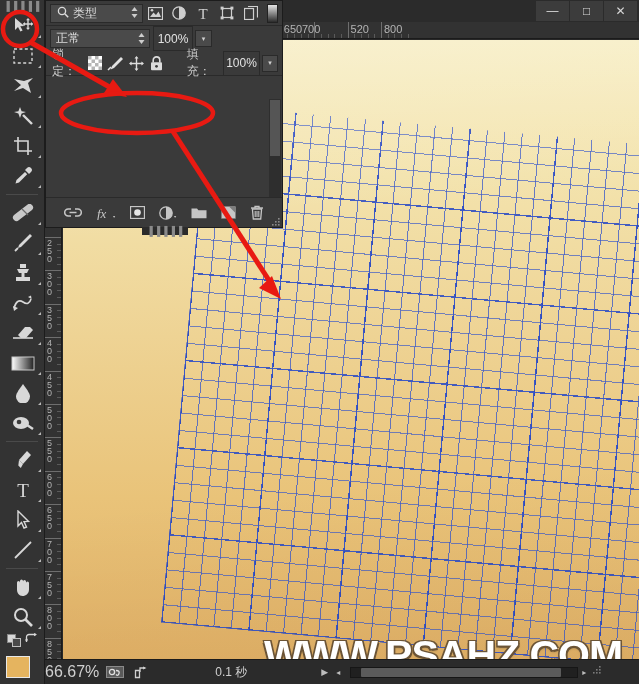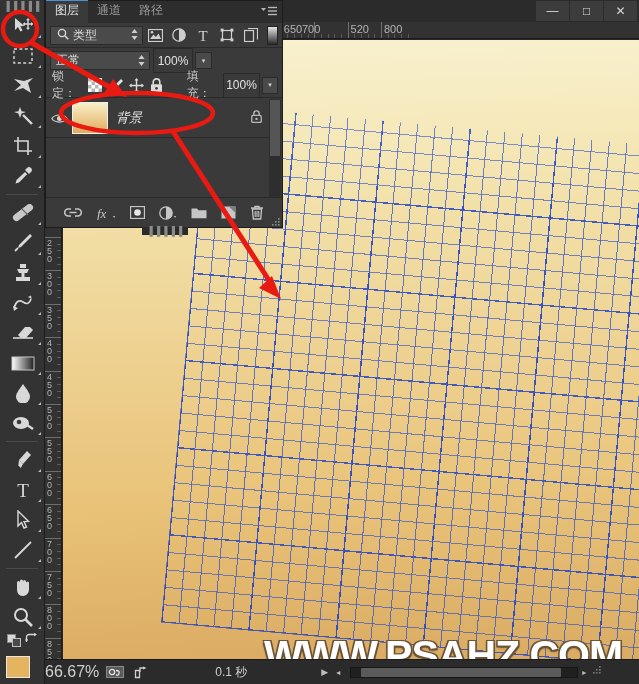--- a/index.html
+++ b/index.html
@@ -539,35 +539,20 @@
     </div>
 
     <div id="color-swatches">
       <div id="bg-swatch"></div>
       <div id="fg-swatch"></div>
     </div>
 
   </div>
 
   <div id="panel">
-    <div id="panel-tabs">
-      <div class="ptab active">图层</div>
-      <div class="ptab">通道</div>
-      <div class="ptab">路径</div>
-      <div id="panel-menu">
-        <svg width="16" height="11" viewBox="0 0 16 11">
-            <path d="M0 2 l5 0 l-2.5 3 z" fill="#b8b8b8"></path>
-            <g stroke="#b8b8b8" stroke-width="1.4">
-              <path d="M7 1.5 h9"></path>
-              <path d="M7 5 h9"></path>
-              <path d="M7 8.5 h9"></path>
-            </g>
-          </svg>
-      </div>
-    </div>
 
     <div id="filter-row">
       <div id="kind-select">
         <span class="mag">
           <svg width="12" height="12" viewBox="0 0 12 12">
               <circle cx="5" cy="5" r="3.6" fill="none" stroke="#dcdcdc" stroke-width="1.3"></circle>
               <path d="M7.8 7.8 L11.2 11.2" stroke="#dcdcdc" stroke-width="1.5"></path>
             </svg>
         </span>
         <span>类型</span>
@@ -665,37 +650,20 @@
             <rect x="1" y="6.3" width="11" height="8" rx="1" fill="#dcdcdc"></rect>
             <circle cx="6.5" cy="10.3" r="1.4" fill="#3a3a3a"></circle>
           </svg>
       </div>
       <span class="lbl" style="margin-left:20px;">填充：</span>
       <div class="numbox">100%</div>
       <div class="spin">▾</div>
     </div>
 
     <div id="layer-list">
-      <div class="layer-row">
-        <div class="eye">
-          <svg width="17" height="11" viewBox="0 0 17 11">
-              <path d="M0.8 5.5 C4 0.8 13 0.8 16.2 5.5 C13 10.2 4 10.2 0.8 5.5 z" fill="none" stroke="#d5d5d5" stroke-width="1.2"></path>
-              <circle cx="8.5" cy="5.5" r="2.5" fill="#d5d5d5"></circle>
-            </svg>
-        </div>
-        <div class="thumb grad"></div>
-        <span class="layer-name" style="font-style:italic;">背景</span>
-        <span class="layer-lock">
-          <svg width="11" height="13" viewBox="0 0 11 13">
-              <path d="M2.8 5.5 V3.6 a2.7 2.7 0 0 1 5.4 0 V5.5" fill="none" stroke="#b9b9b9" stroke-width="1.4"></path>
-              <rect x="0.8" y="5.4" width="9.4" height="7" rx="1" fill="none" stroke="#b9b9b9" stroke-width="1.3"></rect>
-              <circle cx="5.5" cy="8.9" r="1.2" fill="#b9b9b9"></circle>
-            </svg>
-        </span>
-      </div>
     </div>
 
     <div id="panel-scroll">
       <div id="panel-scroll-thumb"></div>
     </div>
 
     <div id="panel-bottom">
       <span class="pb-ic">
         <svg width="18" height="11" viewBox="0 0 18 11">
             <path d="M7 2 H4.2 a3.5 3.5 0 0 0 0 7 H7" fill="none" stroke="#c6c6c6" stroke-width="1.5"></path>

